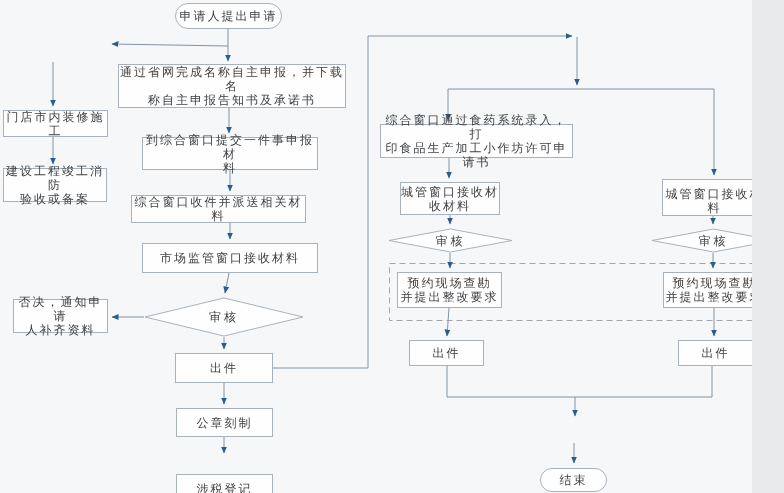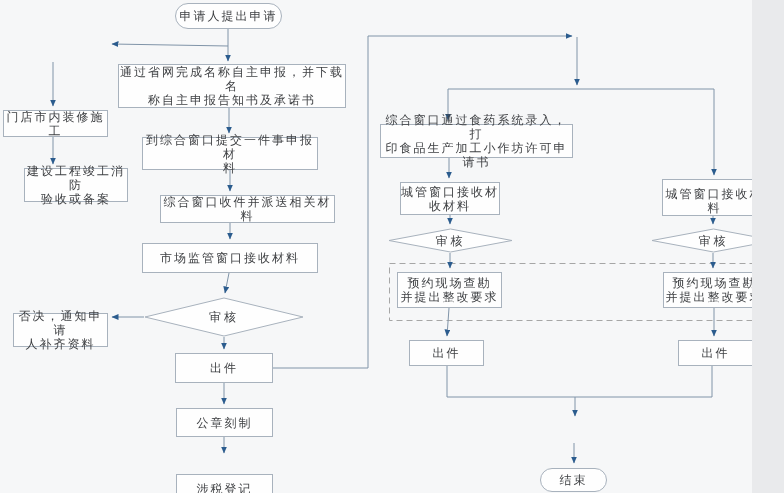--- a/index.html
+++ b/index.html
@@ -83,37 +83,37 @@
       <polyline points="447,366 447,397 712,397 712,366"></polyline>
       <polyline points="575,397 575,416" marker-end="url(#arw)"></polyline>
 
       <polyline points="574,443 574,463" marker-end="url(#arw)"></polyline>
     </g>
   </svg>
 
   <div class="node stadium" style="left:175px;top:3px;width:107px;height:26px;"><span>申请人提出申请</span></div>
 
   <div class="node" style="left:3px;top:110px;width:105px;height:27px;"><span>门店市内装修施工</span></div>
-  <div class="node" style="left:3px;top:168px;width:104px;height:34px;margin-left:21px;"><span>建设工程竣工消防
+  <div class="node" style="left:3px;top:168px;width:104px;height:34px;"><span>建设工程竣工消防
 验收或备案</span></div>
 
   <div class="node" style="left:118px;top:64px;width:228px;height:44px;text-align:center;"><span>通过省网完成名称自主申报，并下载名
 称自主申报告知书及承诺书</span></div>
   <div class="node" style="left:142px;top:137px;width:176px;height:33px;"><span>到综合窗口提交一件事申报材
 料</span></div>
-  <div class="node" style="left:160px;top:195px;width:175px;height:28px;justify-content:center;"><span>综合窗口收件并派送相关材料</span></div>
+  <div class="node" style="left:131px;top:195px;width:175px;height:28px;justify-content:center;"><span>综合窗口收件并派送相关材料</span></div>
   <div class="node" style="left:142px;top:243px;width:176px;height:30px;"><span>市场监管窗口接收材料</span></div>
 
   <div class="node diamond" style="left:144px;top:297px;width:160px;height:40px;">
     <svg width="160" height="40">
         <polygon points="80,1 159,20 80,39 1,20" fill="#fefefe" stroke="#a8b2bd"></polygon>
       </svg>
     <span>审核</span>
   </div>
-  <div class="node" style="left:13px;top:299px;width:95px;height:34px;margin-top:14px;"><span>否决，通知申请
+  <div class="node" style="left:13px;top:299px;width:95px;height:34px;"><span>否决，通知申请
 人补齐资料</span></div>
 
   <div class="node" style="left:175px;top:353px;width:98px;height:30px;"><span>出件</span></div>
   <div class="node" style="left:176px;top:408px;width:97px;height:29px;"><span>公章刻制</span></div>
   <div class="node" style="left:176px;top:474px;width:97px;height:29px;"><span>涉税登记</span></div>
 
   <div class="node" style="left:380px;top:124px;width:193px;height:34px;"><span>综合窗口通过食药系统录入，打
 印食品生产加工小作坊许可申请书</span></div>
   <div class="node" style="left:400px;top:182px;width:100px;height:33px;"><span>城管窗口接收材
 收材料</span></div>

